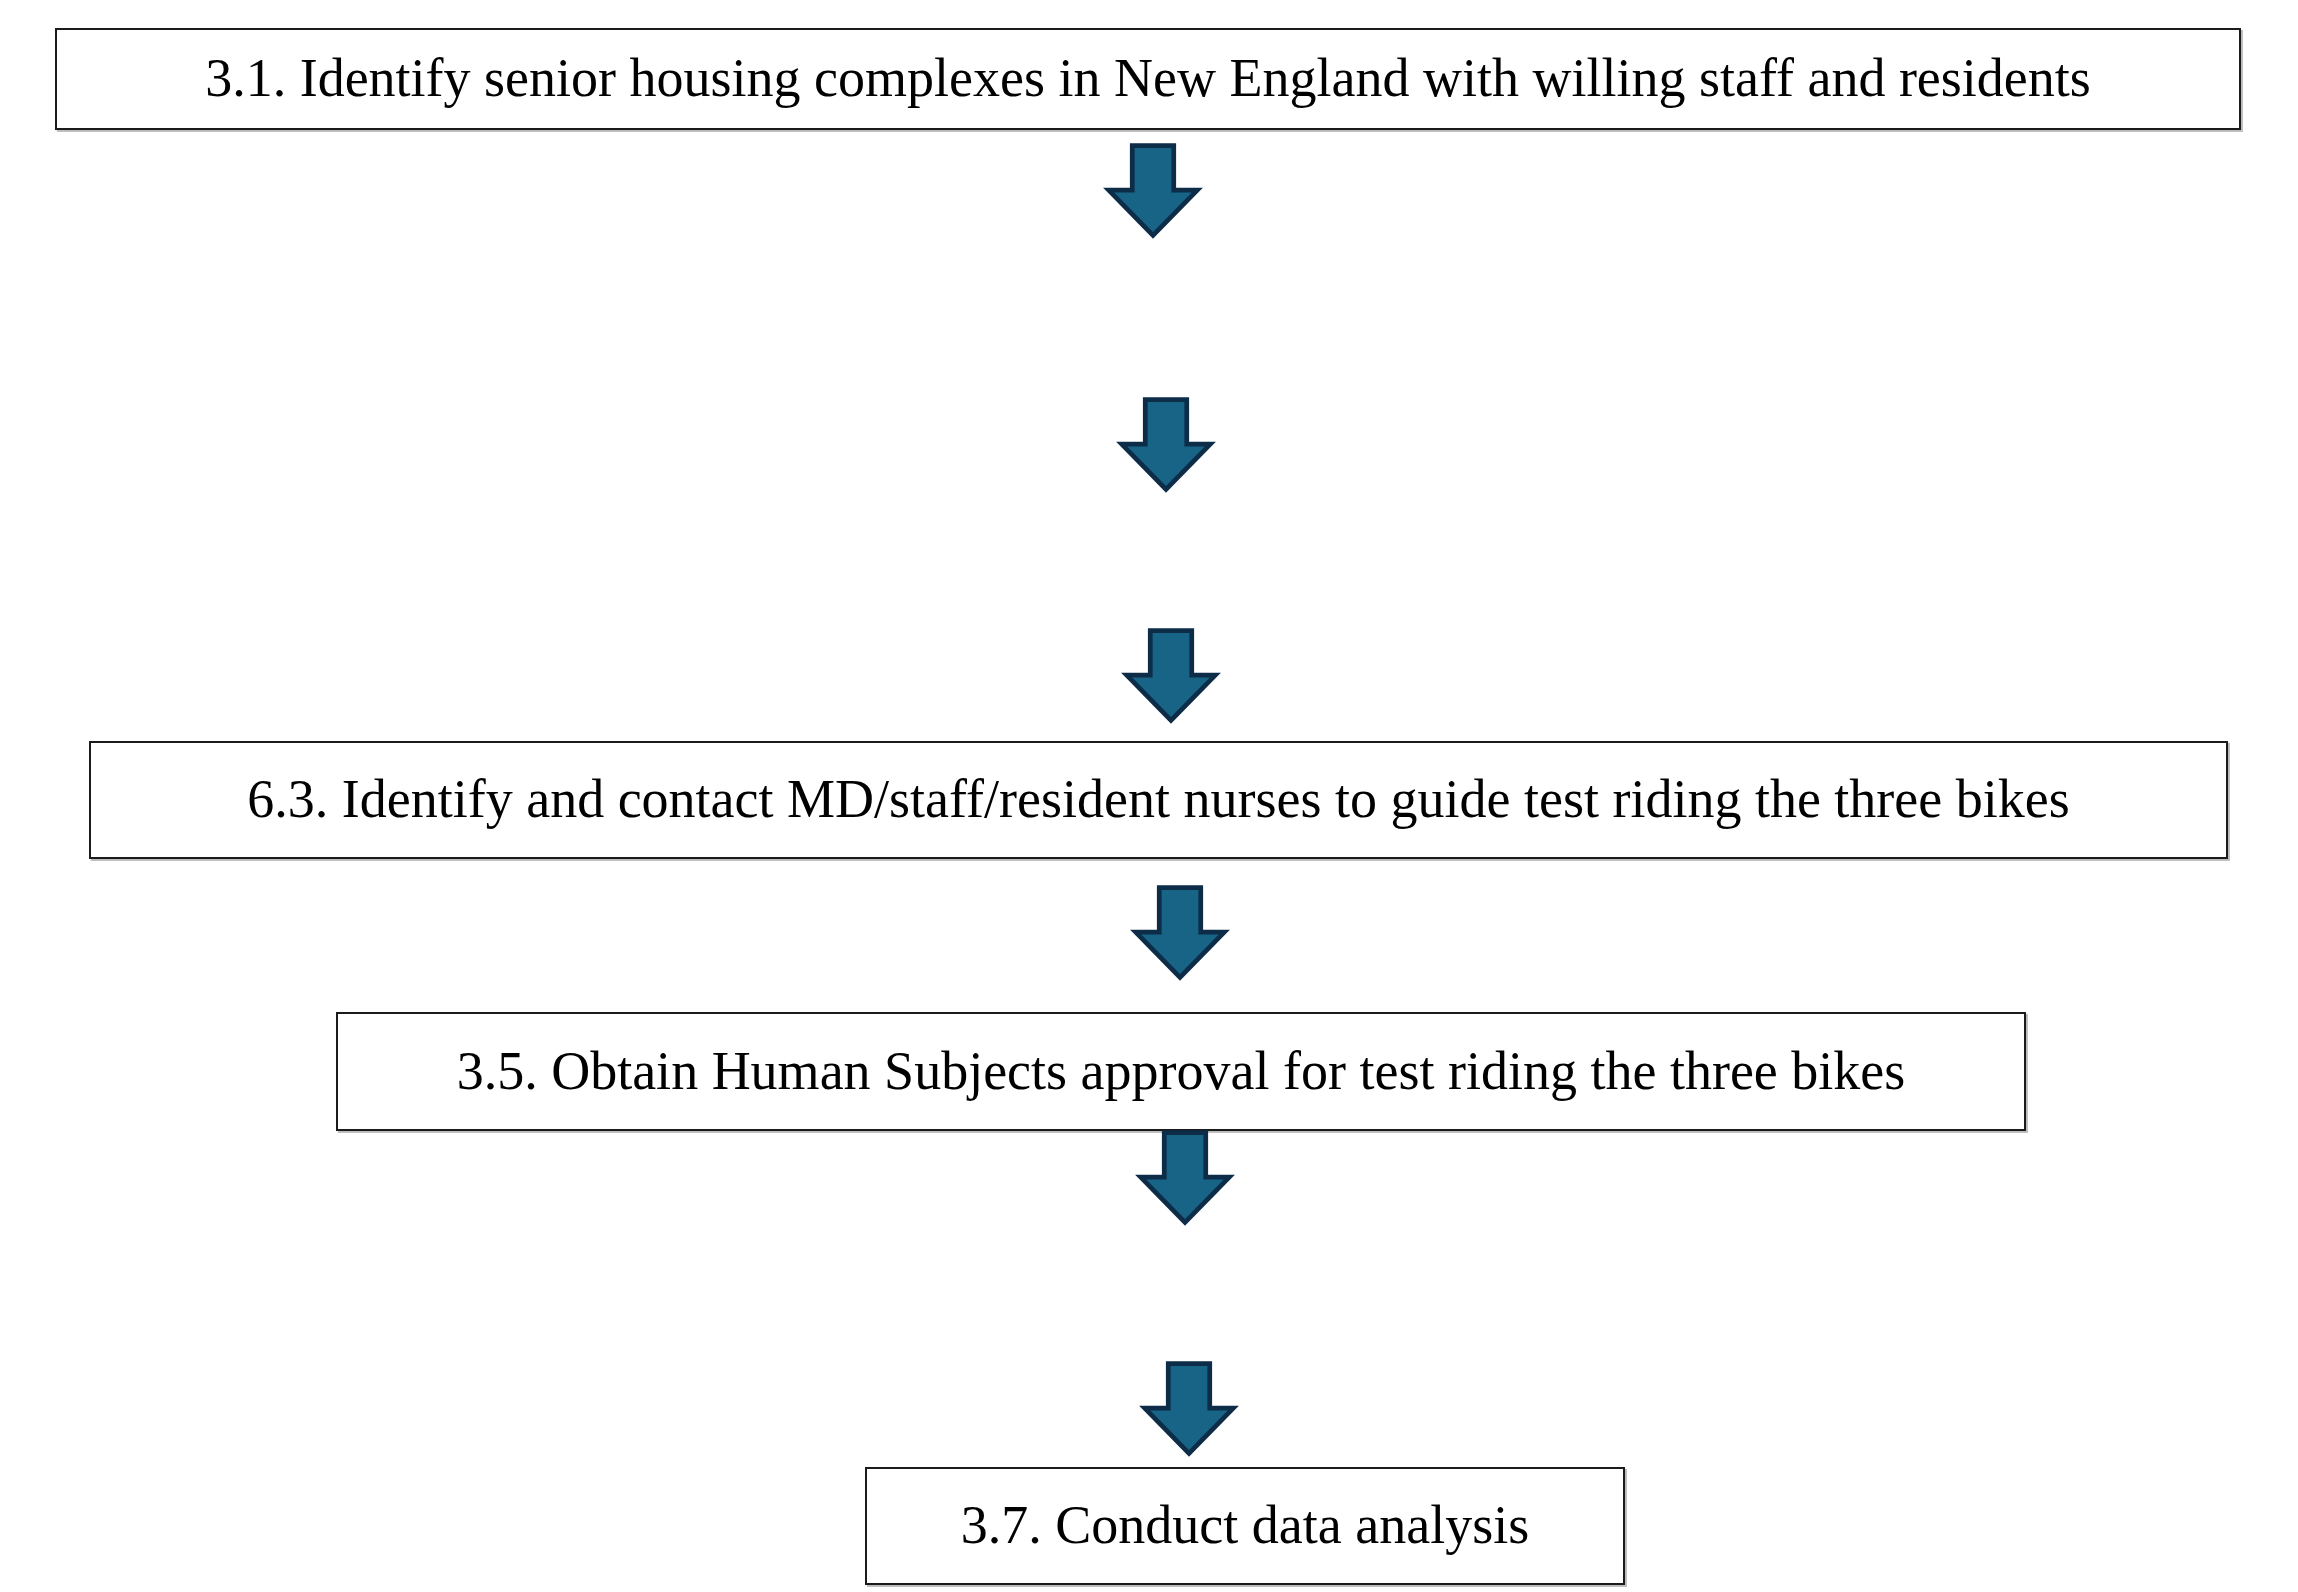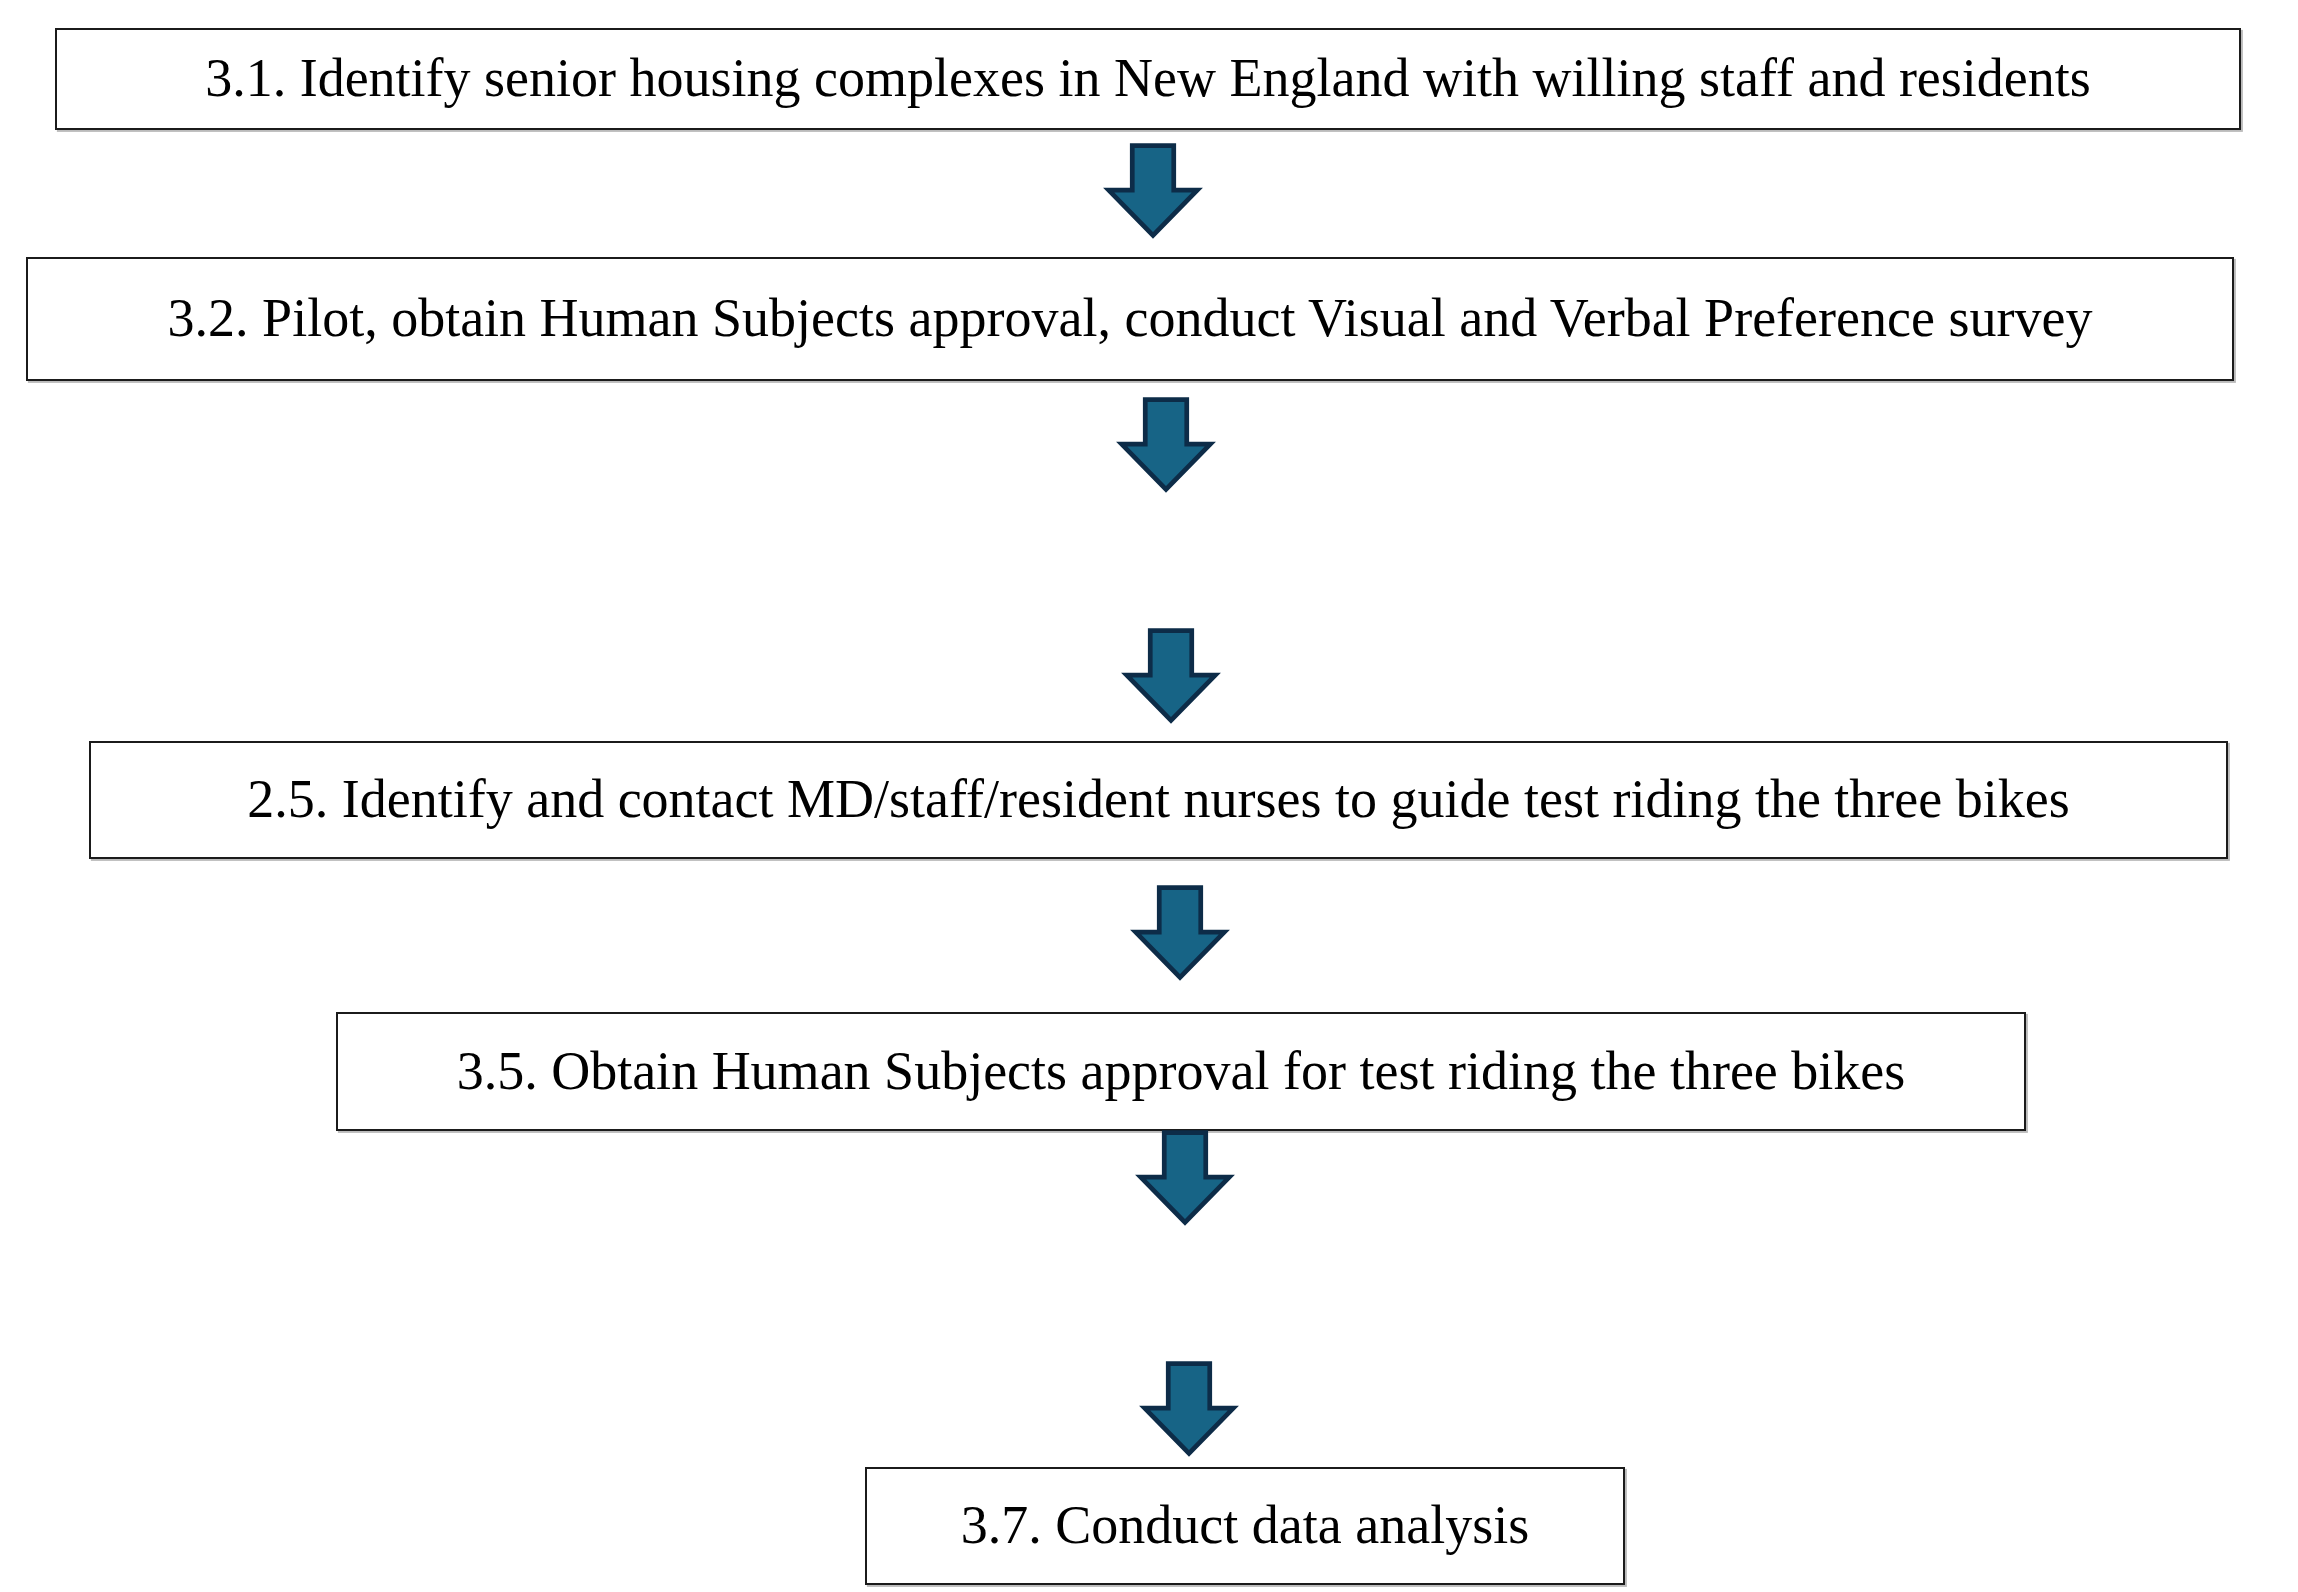--- a/index.html
+++ b/index.html
@@ -56,35 +56,32 @@
 <div id="canvas">
 
   <div class="flow-box b1">
     <span>3.1. Identify senior housing complexes in New England with willing staff and residents</span>
   </div>
 
   <svg class="arrow a1" viewBox="0 0 110 105" xmlns="http://www.w3.org/2000/svg">
     <polygon points="33,5 77,5 77,52 102,52 55,100 8,52 33,52" stroke-width="5" stroke-linejoin="miter" fill="#176486" stroke="#0d2c48"></polygon>
   </svg>
 
-  <div class="flow-box b2">
-    <span>3.2. Pilot, obtain Human Subjects approval, conduct Visual and Verbal Preference survey</span>
-  </div>
 
   <svg class="arrow a2" viewBox="0 0 110 105" xmlns="http://www.w3.org/2000/svg">
     <polygon points="33,5 77,5 77,52 102,52 55,100 8,52 33,52" stroke-width="5" stroke-linejoin="miter" fill="#176486" stroke="#0d2c48"></polygon>
   </svg>
 
 
   <svg class="arrow a3" viewBox="0 0 110 105" xmlns="http://www.w3.org/2000/svg">
     <polygon points="33,5 77,5 77,52 102,52 55,100 8,52 33,52" stroke-width="5" stroke-linejoin="miter" fill="#176486" stroke="#0d2c48"></polygon>
   </svg>
 
   <div class="flow-box b4">
-    <span>2.5. Identify and contact MD/staff/resident nurses to guide test riding the three bikes</span>
+    <span>6.3. Identify and contact MD/staff/resident nurses to guide test riding the three bikes</span>
   </div>
 
   <svg class="arrow a4" viewBox="0 0 110 105" xmlns="http://www.w3.org/2000/svg">
     <polygon points="33,5 77,5 77,52 102,52 55,100 8,52 33,52" stroke-width="5" stroke-linejoin="miter" fill="#176486" stroke="#0d2c48"></polygon>
   </svg>
 
   <div class="flow-box b5">
     <span>3.5. Obtain Human Subjects approval for test riding the three bikes</span>
   </div>
 

